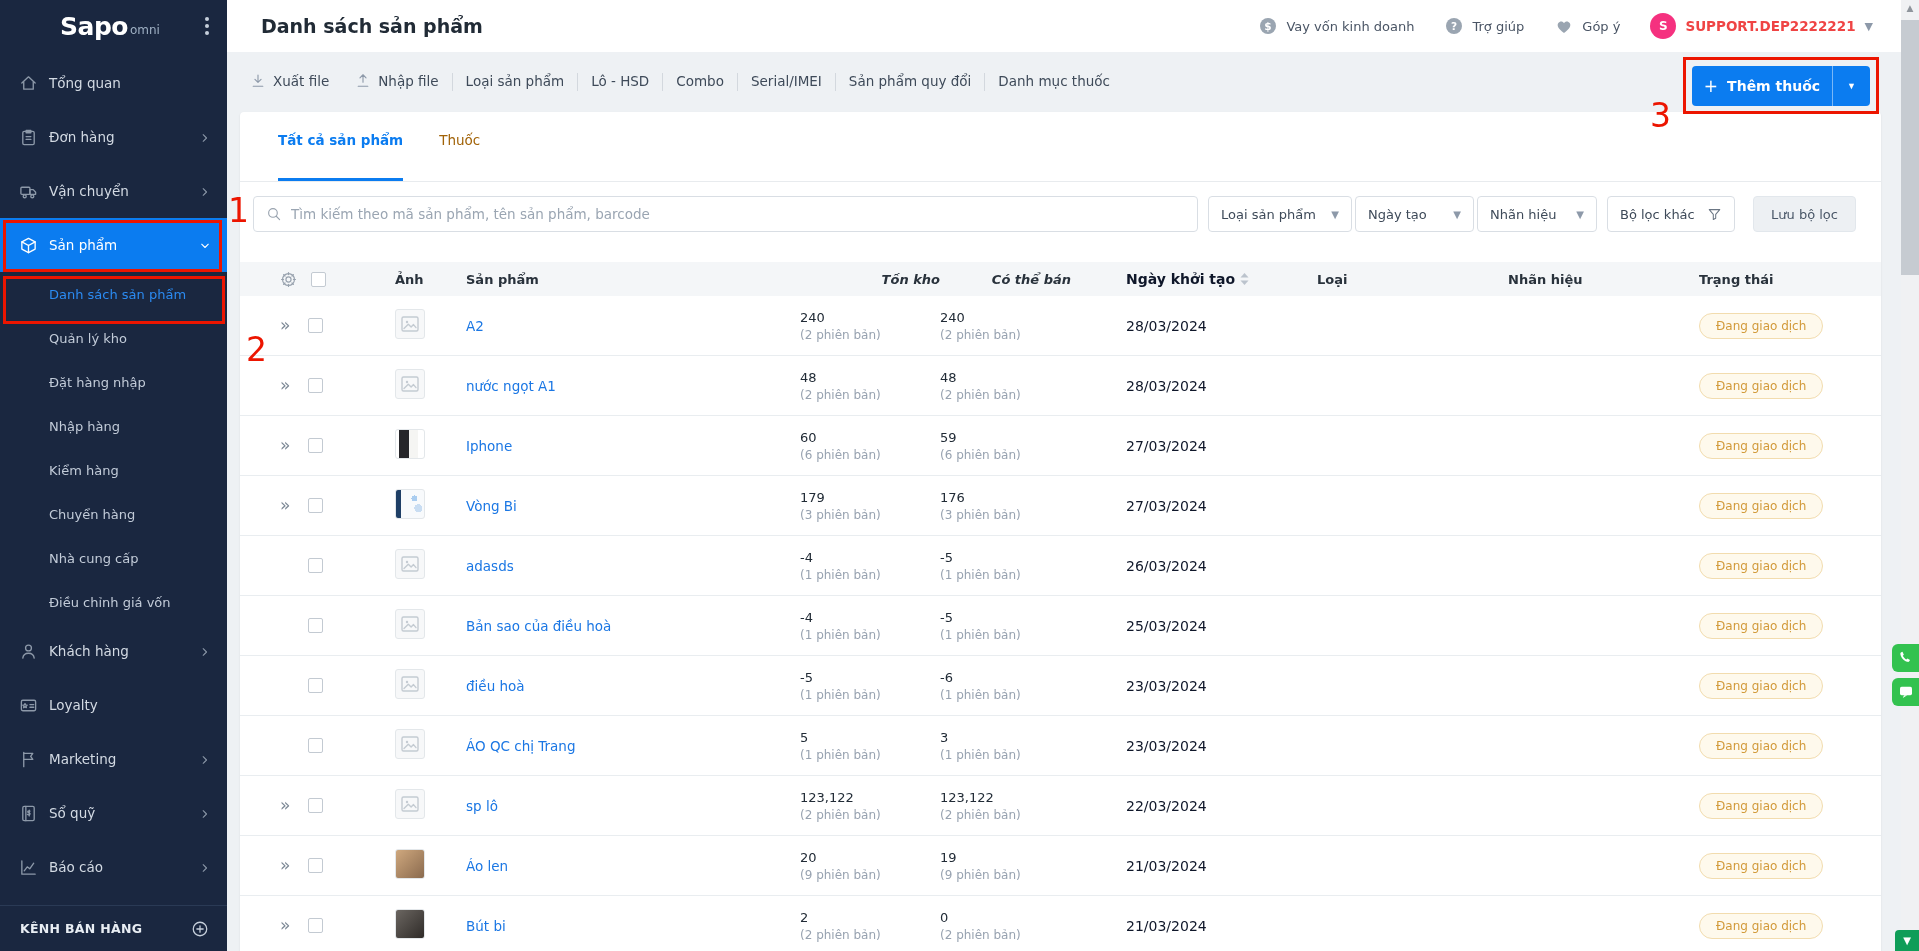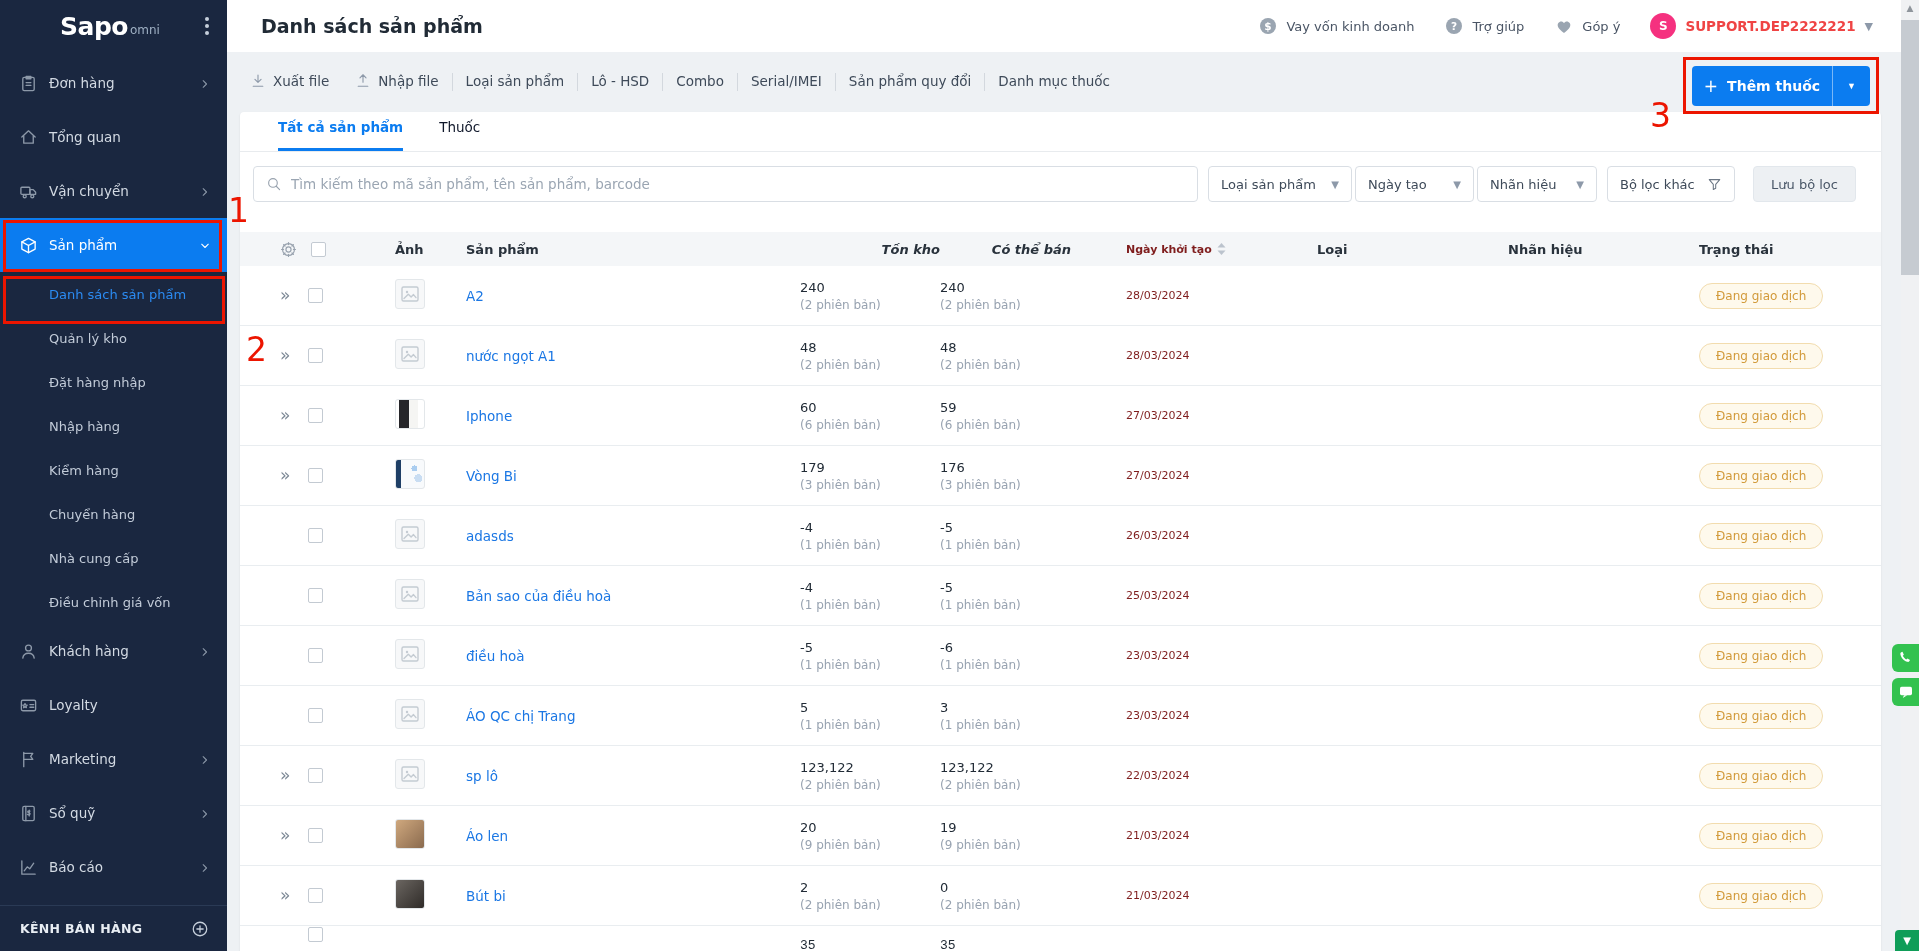--- a/index.html
+++ b/index.html
@@ -59,22 +59,22 @@
   .tb-ic { width:16px; height:16px; color:#8d99a9; }
   .tb-ic svg { width:16px; height:16px; }
   .tb-sep { width:1px; height:18px; background:#d3d8de; }
   .add-btn { position:absolute; left:1692px; top:66px; width:178px; height:40px; display:flex; background:var(--accent,#0b7cf0); border-radius:4px; overflow:hidden; cursor:pointer; }
   .add-btn-main { flex:1; display:flex; align-items:center; justify-content:center; gap:9px; color:#fff; font-size:14px; font-weight:600; border:none; background:transparent; font-family:inherit; cursor:pointer; }
   .add-btn-caret { width:38px; border:none; background:transparent; border-left:1px solid rgba(255,255,255,.45); color:#fff; font-size:11px; cursor:pointer; }
   .plus-glyph { font-size:17px; font-weight:400; }
 
   
   .card { position:absolute; left:240px; top:112px; width:1641px; height:839px; background:#fff; border-radius:4px 4px 0 0; box-shadow:0 1px 2px rgba(0,0,0,.1); overflow:hidden; z-index:1; }
-  .tabs-row { height:40px; display:flex; align-items:flex-end; padding-left:38px; border-bottom:1px solid #e8ebee; gap:36px; }
-  .tab { padding-bottom:13px; font-size:13.5px; color:#0f172a; cursor:pointer; border-bottom:3px solid transparent; }
+  .tabs-row { height:50px; display:flex; padding-left:38px; border-bottom:1px solid #e8ebee; gap:36px;margin-top:20px; }
+  .tab { padding-bottom:13px; font-size:13.5px; color:#a16207; cursor:pointer; border-bottom:3px solid transparent; }
   .tab.active { color:var(--accent,#0b7cf0); border-bottom-color:var(--accent,#0b7cf0); font-weight:600; }
 
   .filter-row { display:flex; align-items:center; padding:14px 25px 16px 13px; gap:10px; }
   .search-box { flex:1; height:36px; border:1px solid #d9dee4; border-radius:4px; display:flex; align-items:center; padding:0 12px; gap:9px; background:#fff; }
   .search-box .s-ic { width:16px; height:16px; color:#98a2ae; flex:0 0 16px; }
   .search-box .s-ic svg { width:16px; height:16px; }
   .search-box input { border:none; outline:none; flex:1; font-family:inherit; font-size:13.5px; color:#212b36; }
   .search-box input::placeholder { color:#9aa5b2; }
   .filter-dd { height:36px; border:1px solid #d9dee4; border-radius:4px; background:#fff; display:flex; align-items:center; justify-content:space-between; padding:0 12px; font-family:inherit; font-size:13px; color:#3e4a59; cursor:pointer; }
   .fd-caret { color:#8d99a9; font-size:10px; margin-left:10px; }
@@ -100,21 +100,21 @@
   .thumb { width:30px; height:30px; border-radius:3px; display:inline-block; border:1px solid #e3e7ea; background:#f7f8f9; position:relative; color:#c4cbd2; }
   .thumb svg { width:20px; height:20px; position:absolute; left:4px; top:4px; }
   .thumb.photo-iphone { background:linear-gradient(90deg,#fff 0 12%,#26262a 12% 45%,#f5f5f3 45% 80%,#fff 80%); }
   .thumb.photo-vongbi { background-image:radial-gradient(circle at 66% 30%,#aacdf0 0 3px,transparent 3px),radial-gradient(circle at 80% 65%,#c9ddf2 0 4px,transparent 4px),linear-gradient(90deg,#1f3f66 0 18%,#f8fafc 18%); }
   .thumb.photo-aolen { background:linear-gradient(135deg,#cfa87e,#8a6a4e); }
   .thumb.photo-butbi { background:linear-gradient(135deg,#6b6661,#2f2b28); }
   .plink { color:var(--link,#1b77e4); font-size:13.5px; text-decoration:none; cursor:pointer; }
   .c-stock, .c-avail { text-align:left; }
   .c-stock .v, .c-avail .v { font-size:13px; color:#212b36; }
   .c-stock .n, .c-avail .n { font-size:12px; color:#97a2b0; margin-top:3px; }
-  .c-date { padding-left:55px; font-size:11px; color:#7f1d1d; }
+  .c-date { padding-left:55px; font-size:14px; color:#0f172a; }
   .c-type, .c-brand { font-size:13px; color:#212b36; }
   .badge { display:inline-block; padding:5px 16px; border:1px solid var(--badge-border,#f2dcae); background:var(--badge-bg,#fef9ec); color:var(--badge-text,#d29a3a); border-radius:14px; font-size:12px; white-space:nowrap; }
   .trow.partial { align-items:start; border-bottom:none; }
   .trow.partial .c-stock .v, .trow.partial .c-avail .v { margin-top:12px;font-family:Liberation Mono, monospace; }
 
   
   .vscroll { position:absolute; right:0; top:0; width:18px; height:951px; background:#f0f1f3; z-index:6; }
   .vs-arrow { position:absolute; left:0; width:18px; text-align:center; color:#8f959c; font-size:9px; cursor:pointer; }
   .vs-up { top:3px; }
   .vs-thumb { position:absolute; left:0; top:20px; width:18px; height:255px; background:#c6cbd1; cursor:pointer; }
@@ -138,37 +138,37 @@
       <span class="kebab">
           <i></i>
           <i></i>
           <i></i>
         </span>
     </div>
     <div class="nav">
       <div id="nav-top">
   <div class="nav-item">
     <span class="nav-ic"><svg viewBox="0 0 20 20" fill="none" stroke="currentColor" stroke-width="1.4" stroke-linecap="round" stroke-linejoin="round">
+                <path d="M3 9.5 L10 3 L17 9.5"></path>
+                <path d="M5 8.2V16h10V8.2"></path>
+              </svg></span>
+    <span class="nav-label">Tổng quan</span>
+
+  </div>
+
+  <div class="nav-item">
+    <span class="nav-ic"><svg viewBox="0 0 20 20" fill="none" stroke="currentColor" stroke-width="1.4" stroke-linecap="round" stroke-linejoin="round">
                 <rect x="4" y="3.5" width="12" height="14" rx="1.5"></rect>
                 <path d="M7.5 2.5h5v2.5h-5z"></path>
                 <path d="M7.5 9h5 M7.5 12h5"></path>
               </svg></span>
     <span class="nav-label">Đơn hàng</span>
     <span class="nav-chev"><svg viewBox="0 0 20 20" fill="none" stroke="currentColor" stroke-width="1.4" stroke-linecap="round" stroke-linejoin="round">
                 <path d="M7 4.5l5.5 5.5L7 15.5" stroke-width="1.8"></path>
               </svg></span>
-  </div>
-
-  <div class="nav-item">
-    <span class="nav-ic"><svg viewBox="0 0 20 20" fill="none" stroke="currentColor" stroke-width="1.4" stroke-linecap="round" stroke-linejoin="round">
-                <path d="M3 9.5 L10 3 L17 9.5"></path>
-                <path d="M5 8.2V16h10V8.2"></path>
-              </svg></span>
-    <span class="nav-label">Tổng quan</span>
-
   </div>
 
   <div class="nav-item">
     <span class="nav-ic"><svg viewBox="0 0 20 20" fill="none" stroke="currentColor" stroke-width="1.4" stroke-linecap="round" stroke-linejoin="round">
                 <rect x="2" y="5.5" width="9.5" height="7.5" rx="1"></rect>
                 <path d="M11.5 8h3.5l2.5 2.8v2.2h-6z"></path>
                 <circle cx="6" cy="15" r="1.6"></circle>
                 <circle cx="14" cy="15" r="1.6"></circle>
               </svg></span>
     <span class="nav-label">Vận chuyển</span>

